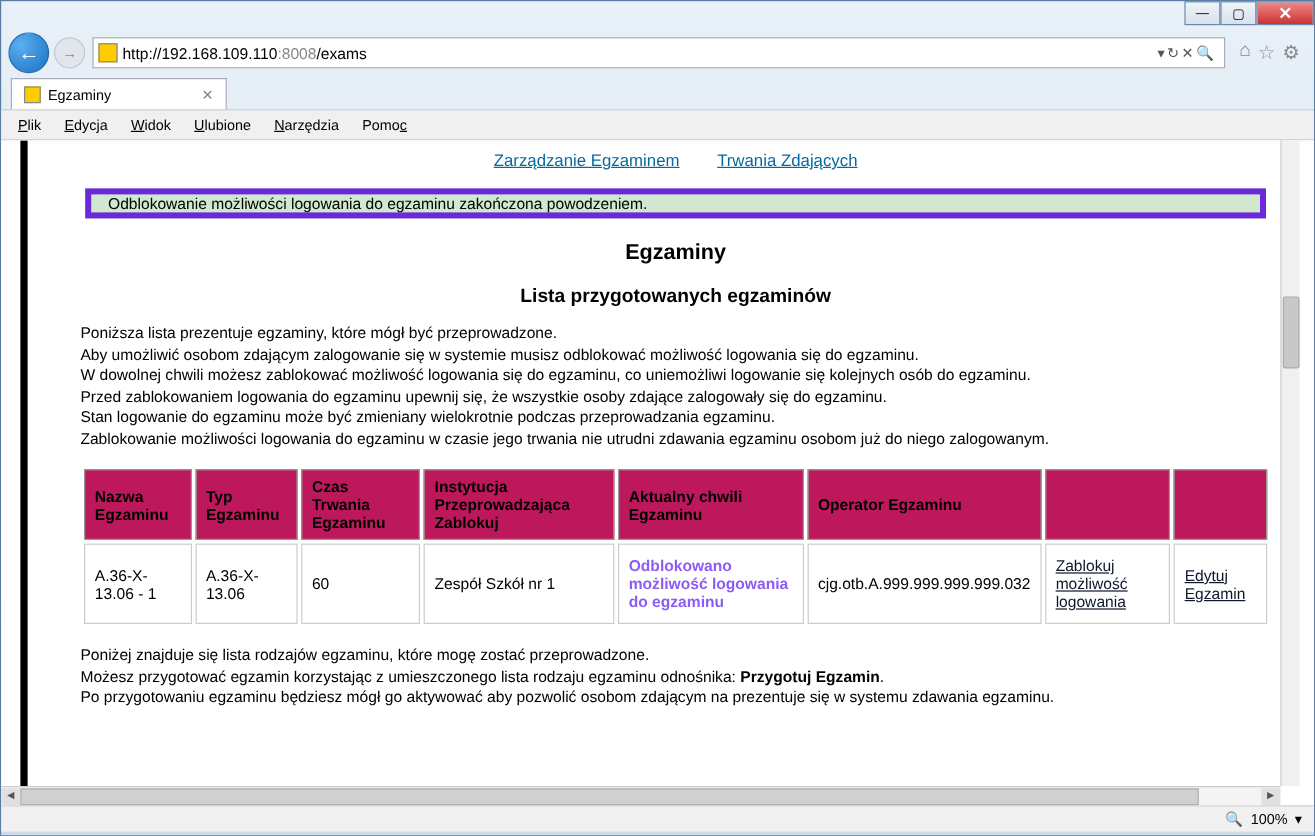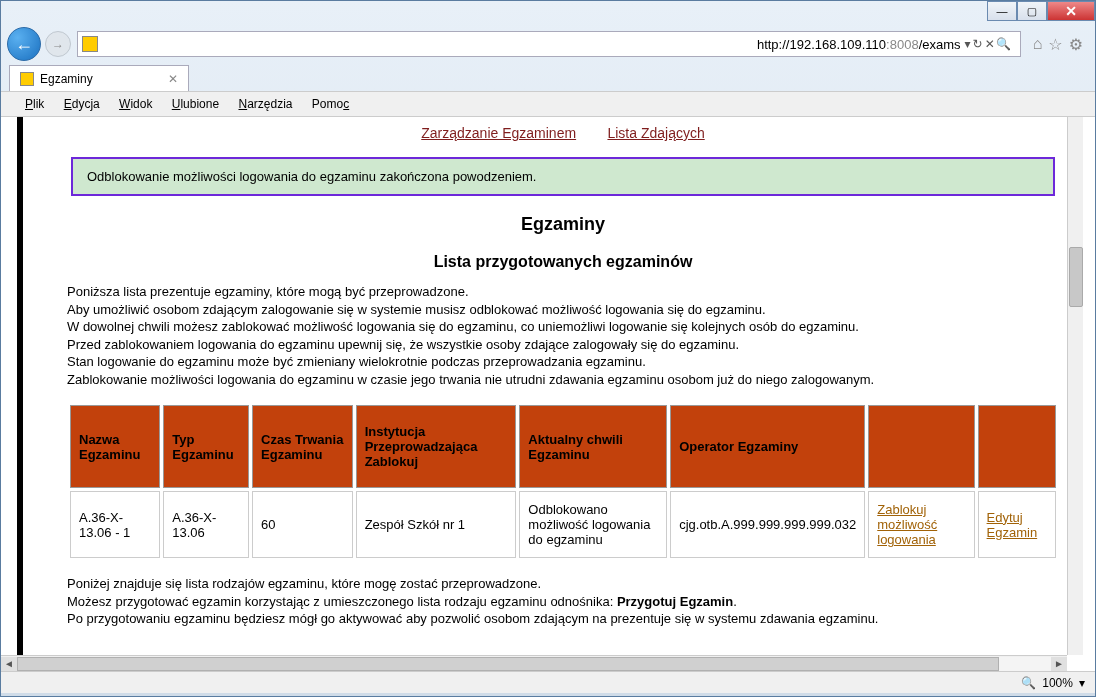--- a/index.html
+++ b/index.html
@@ -7,58 +7,58 @@
 
 .window-frame { width: 1096px; height: 697px; border: 1px solid #5a7ca0; background: linear-gradient(to bottom, #e8f0f8, #d0dce8); position: relative; }
 
 .win-controls { position: absolute; top: 0; right: 0; display: flex; }
 .win-btn { width: 30px; height: 20px; border: 1px solid #6a8ab0; background: linear-gradient(to bottom, #f0f4f8, #d8e0ec); display: flex; align-items: center; justify-content: center; font-size: 11px; }
 .win-btn.close { width: 48px; background: linear-gradient(to bottom, #e88, #c33); color: #fff; font-weight: bold; font-size: 14px; }
 
 .nav-bar { display: flex; align-items: center; padding: 4px 6px; margin-top: 22px; }
 .nav-back { width: 34px; height: 34px; border-radius: 50%; background: radial-gradient(circle at 30% 30%, #5ab0f0, #1a70c0); display: flex; align-items: center; justify-content: center; color: #fff; font-size: 18px; border: 1px solid #2a6aa8; }
 .nav-fwd { width: 26px; height: 26px; border-radius: 50%; background: #e0e6ec; margin-left: 4px; display: flex; align-items: center; justify-content: center; color: #888; border: 1px solid #c0c8d0; }
-.url-bar { flex: 1; margin: 0 6px; display: flex; align-items: center; background: #fff; border: 1px solid #aab; height: 26px; padding: 0 4px; text-align: right; }
+.url-bar { flex: 1; margin: 0 6px; display: flex; align-items: center; background: #fff; border: 1px solid #aab; height: 26px; padding: 0 4px; }
 .url-icon { width: 16px; height: 16px; background: #fc0; margin-right: 4px; border: 1px solid #888; }
 .url-text { flex: 1; font-size: 13px; }
 .url-text .port { color: #888; }
 .url-ctrls { display: flex; gap: 2px; padding: 0 4px; color: #555; }
 .right-icons { display: flex; gap: 6px; padding: 0 6px; color: #888; font-size: 16px; }
 
 .tabs-bar { display: flex; align-items: flex-end; padding: 0 8px; }
 .tab { background: #fff; border: 1px solid #aab; border-bottom: none; padding: 4px 10px; display: flex; align-items: center; gap: 6px; min-width: 180px; height: 26px; }
 .tab-icon { width: 14px; height: 14px; background: #fc0; border: 1px solid #888; }
 .tab-close { color: #888; margin-left: auto; cursor: pointer; }
 
-.menu-bar { background: #f0f0f0; border-top: 1px solid #ccc; border-bottom: 1px solid #ccc; padding: 3px 16px; }
+.menu-bar { background: #f0f0f0; border-top: 1px solid #ccc; border-bottom: 1px solid #ccc; padding: 3px 6px; }
 .menu-item { display: inline-block; padding: 2px 8px; cursor: pointer; }
 .menu-item u { text-decoration: underline; }
 
 .content-wrapper { position: relative; background: #fff; height: 554px; }
 .content { overflow: hidden; height: 540px; padding: 0 0 0 16px; position: relative; }
 .left-black-strip { position: absolute; left: 16px; top: 0; bottom: 0; width: 6px; background: #000; }
 .page-inner { margin-left: 22px; padding: 8px 36px 8px 28px; }
 
 .top-links { text-align: center; margin-bottom: 16px; }
-.top-links a { color: #7f1d1d; text-decoration: underline; margin: 0 14px; font-size: 14px; text-align: center; }
-
-.success-box { background: #cfe8cf; border: 2px solid #6d28d9; padding: 10px 14px; margin: 0 4px 18px 4px; font-size: 13px; }
+.top-links a { color: #0369a1; text-decoration: underline; margin: 0 14px; font-size: 14px; text-align: center; }
+
+.success-box { background: #cfe8cf; border: 5px solid #6d28d9; padding: 0 14px; margin: 0 4px 18px 4px; font-size: 13px; }
 
 .page-title { text-align: center; font-size: 18px; font-weight: bold; margin: 14px 0 18px 0; }
 .section-title { font-size: 16px; font-weight: bold; margin: 14px 0 12px 0; text-align: center; }
 
 .desc-text { font-size: 13px; line-height: 1.35; margin-bottom: 14px; }
 .desc-text.justify { text-align: justify; }
 
 .exam-table-wrap { margin-bottom: 14px; }
 table.exam { border-collapse: separate; border-spacing: 3px; width: 100%; font-size: 13px; }
-table.exam th { background: #c2410c; border: 1px solid #999; padding: 18px 8px; text-align: left; font-weight: bold; vertical-align: middle; }
+table.exam th { background: #be185d; border: 1px solid #999; padding: 6px 8px; text-align: left; font-weight: bold; vertical-align: middle; }
 table.exam td { border: 1px solid #ccc; padding: 10px 8px; vertical-align: middle; }
-.status-green { color: #000000; font-weight: normal; }
-a.action { color: #a16207; }
+.status-green { color: #8b5cf6; font-weight: bold; }
+a.action { color: #0f172a; }
 
 .hscroll { position: absolute; bottom: 0; left: 0; right: 28px; height: 16px; background: #f0f0f0; border-top: 1px solid #ccc; display: flex; align-items: center; }
 .hscroll-arrow { width: 16px; height: 14px; background: #e0e0e0; display: flex; align-items: center; justify-content: center; color: #555; font-size: 10px; }
 .hscroll-track { flex: 1; background: #f4f4f4; height: 14px; position: relative; }
 .hscroll-thumb { position: absolute; left: 0; width: 95%; height: 14px; background: #d0d0d0; border: 1px solid #b0b0b0; }
 
 .vscroll { position: absolute; top: 0; right: 12px; bottom: 16px; width: 16px; background: #f0f0f0; border-left: 1px solid #ccc; }
 .vscroll-thumb { position: absolute; top: 130px; width: 14px; height: 60px; background: #c8c8c8; border: 1px solid #aaa; left: 1px; border-radius: 2px; }
 
 .status-bar { height: 22px; background: #f0f0f0; border-top: 1px solid #ccc; display: flex; align-items: center; justify-content: flex-end; padding: 0 10px; gap: 6px; font-size: 12px; }
@@ -114,50 +114,50 @@
     <span class="menu-item">Pomo<u>c</u></span>
   </div>
 
   <div class="content-wrapper">
     <div class="content">
       <div class="left-black-strip"></div>
       <div class="page-inner">
 
         <div class="top-links">
           <a href="#">Zarządzanie Egzaminem</a>
-          <a href="#">Lista Zdających</a>
+          <a href="#">Trwania Zdających</a>
         </div>
 
         <div class="success-box">
           <span>Odblokowanie możliwości logowania do egzaminu zakończona powodzeniem.</span>
         </div>
 
         <div class="page-title">Egzaminy</div>
 
         <div class="section-title">Lista przygotowanych egzaminów</div>
 
         <div class="desc-text">
-          <span>Poniższa lista prezentuje egzaminy, które mogą być przeprowadzone.</span><br>
+          <span>Poniższa lista prezentuje egzaminy, które mógł być przeprowadzone.</span><br>
           <span>Aby umożliwić osobom zdającym zalogowanie się w systemie musisz odblokować możliwość logowania się do egzaminu.</span><br>
           <span>W dowolnej chwili możesz zablokować możliwość logowania się do egzaminu, co uniemożliwi logowanie się kolejnych osób do egzaminu.</span><br>
           <span>Przed zablokowaniem logowania do egzaminu upewnij się, że wszystkie osoby zdające zalogowały się do egzaminu.</span><br>
           <span>Stan logowanie do egzaminu może być zmieniany wielokrotnie podczas przeprowadzania egzaminu.</span><br>
           <span>Zablokowanie możliwości logowania do egzaminu w czasie jego trwania nie utrudni zdawania egzaminu osobom już do niego zalogowanym.</span>
         </div>
 
         <div class="exam-table-wrap">
           <table class="exam">
             <tbody>
                 <tr>
               <th>Nazwa Egzaminu</th>
               <th>Typ Egzaminu</th>
               <th>Czas Trwania Egzaminu</th>
               <th>Instytucja Przeprowadzająca Zablokuj</th>
               <th>Aktualny chwili Egzaminu</th>
-              <th>Operator Egzaminy</th>
+              <th>Operator Egzaminu</th>
               <th></th>
               <th></th>
             </tr>
             <tr>
               <td>A.36-X-13.06 - 1</td>
               <td>A.36-X-13.06</td>
               <td>60</td>
               <td>Zespół Szkół nr 1</td>
               <td><span class="status-green">Odblokowano możliwość logowania do egzaminu</span></td>
               <td>cjg.otb.A.999.999.999.999.032</td>

